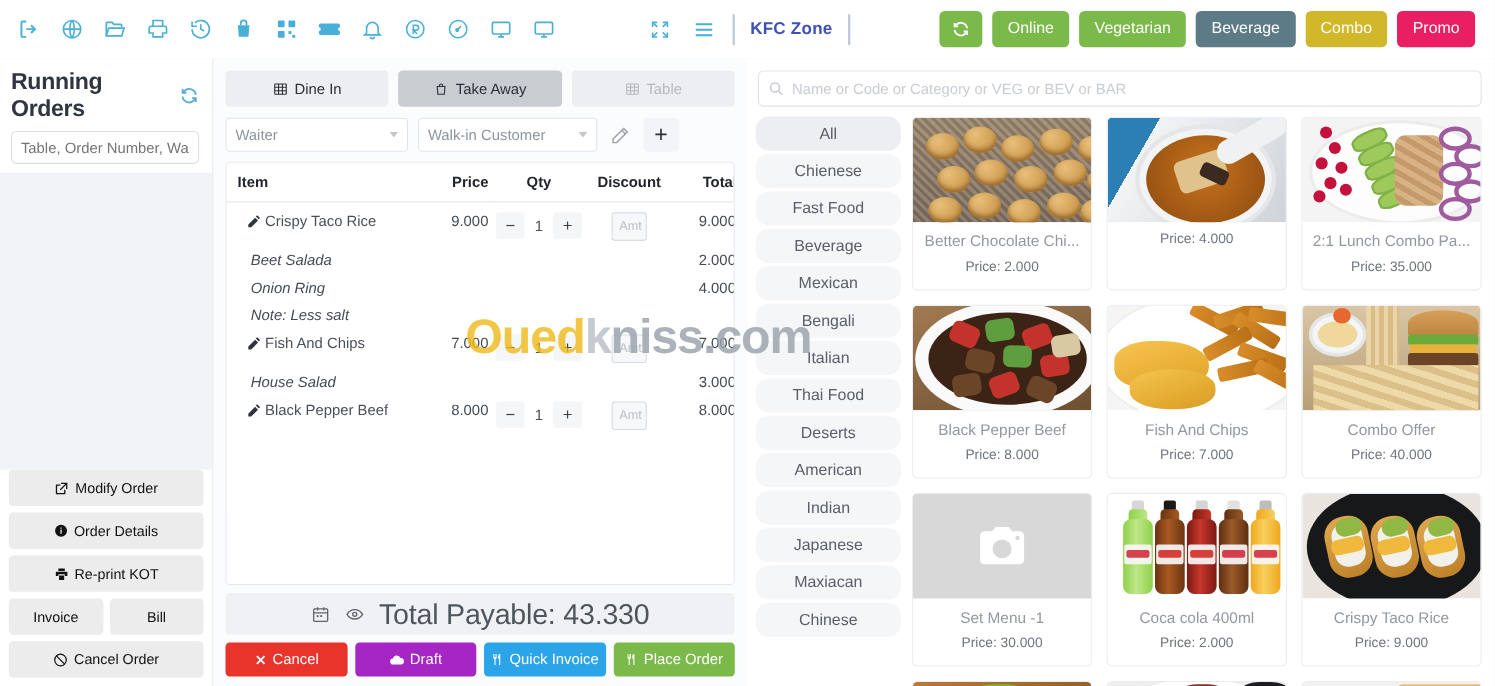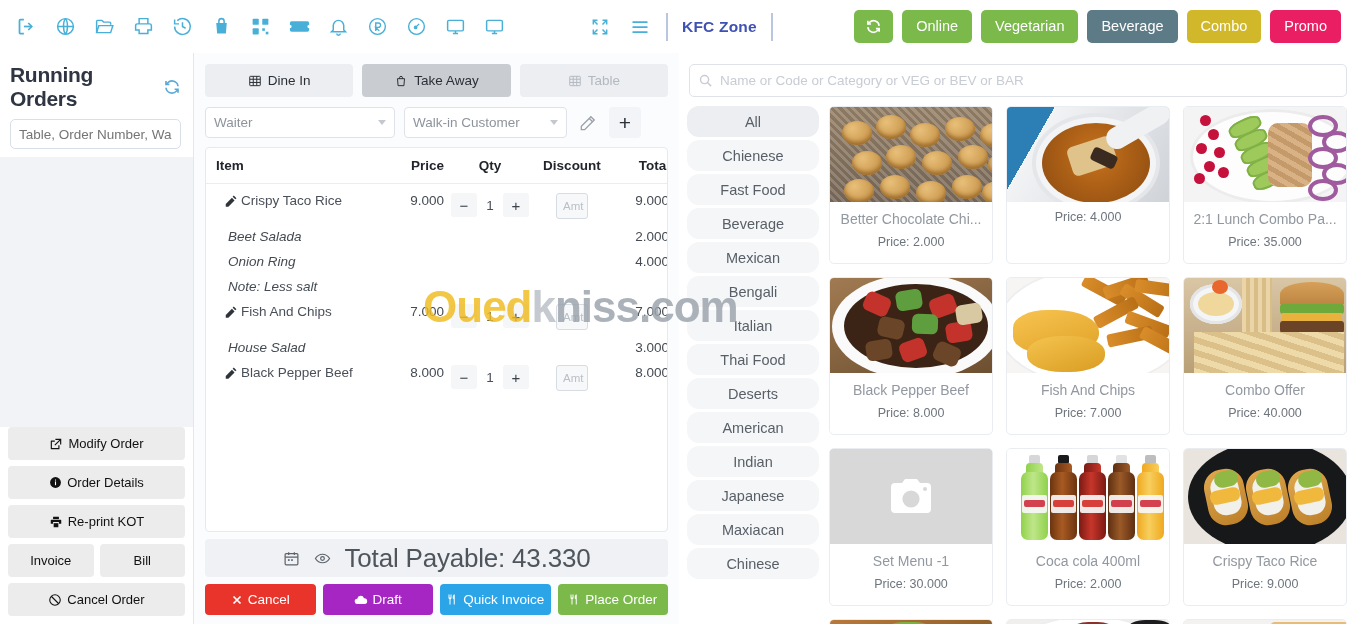--- a/index.html
+++ b/index.html
@@ -86,21 +86,21 @@
   .tab.active { background:#c9ccd1; }
   .tab.disabled { color:#b4b9c0; cursor:default; }
   .tab svg { flex:0 0 auto; }
 
   .selrow { display:flex; align-items:center; gap:9px; padding:10px 4px 9px 4px; }
   .sel {
     height:31px; border:1px solid #dfe3e9; border-radius:4px; background:#fff;
     display:flex; align-items:center; padding:0 8px;
     font-size:13.5px; color:#8e949c; cursor:pointer; position:relative;
   }
-  .sel.waiter { width:190px; }
+  .sel.waiter { width:166px; }
   .sel.customer { width:163px; }
   .caret {
     margin-left:auto; width:0; height:0;
     border-left:4px solid transparent; border-right:4px solid transparent;
     border-top:5px solid #c3c8ce;
   }
   .pencil-btn { color:#9aa1a9; width:24px; height:24px; cursor:pointer; display:flex; align-items:center; justify-content:center;}
   .plus-btn {
     width:32px; height:31px; background:#f2f4f7; border:none; border-radius:4px;
     color:#2d3239; font-size:21px; line-height:1; cursor:pointer;

